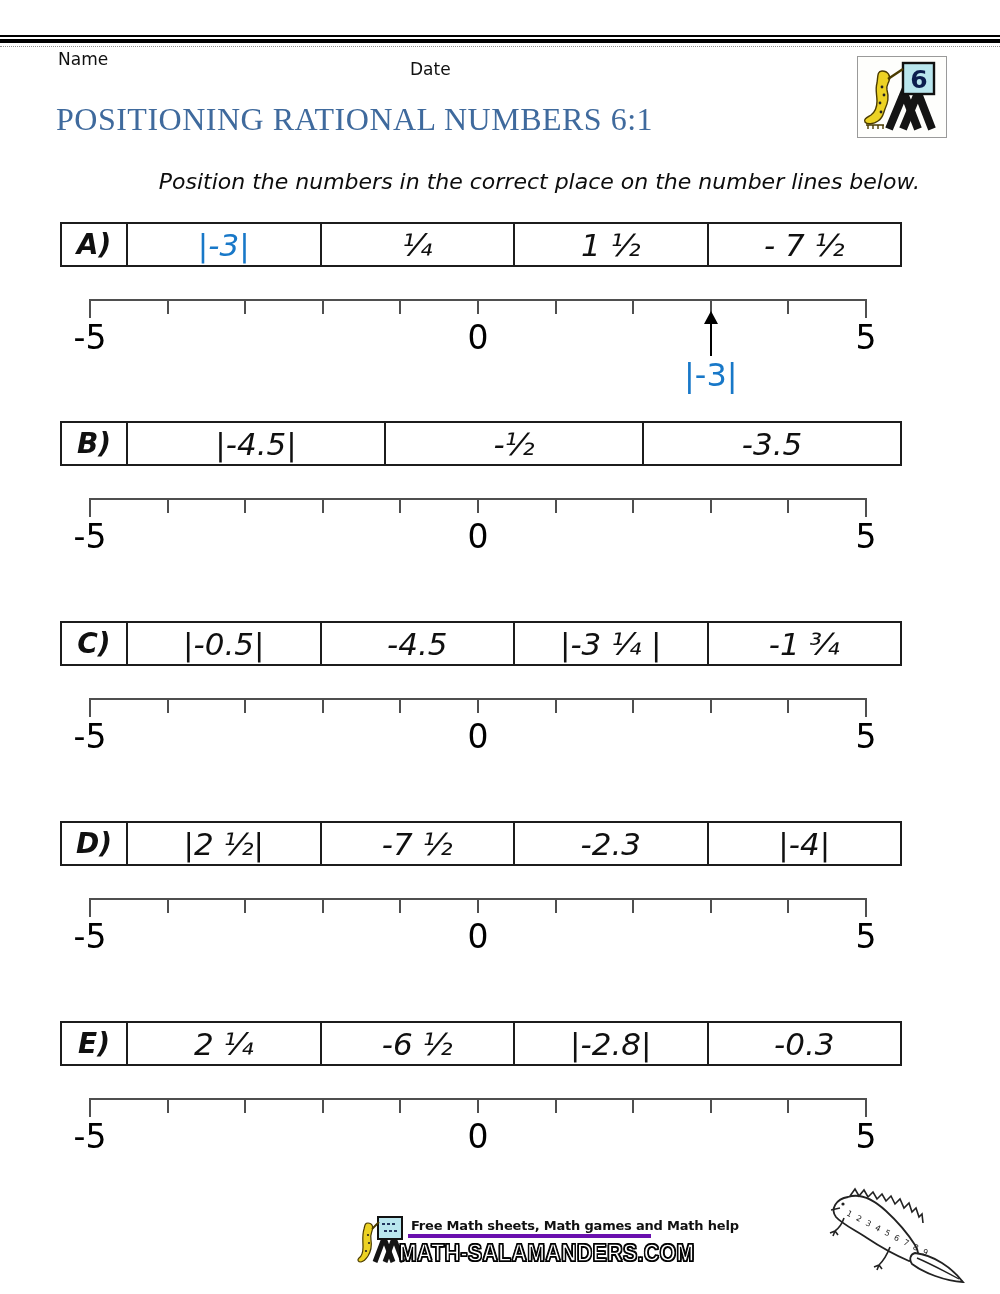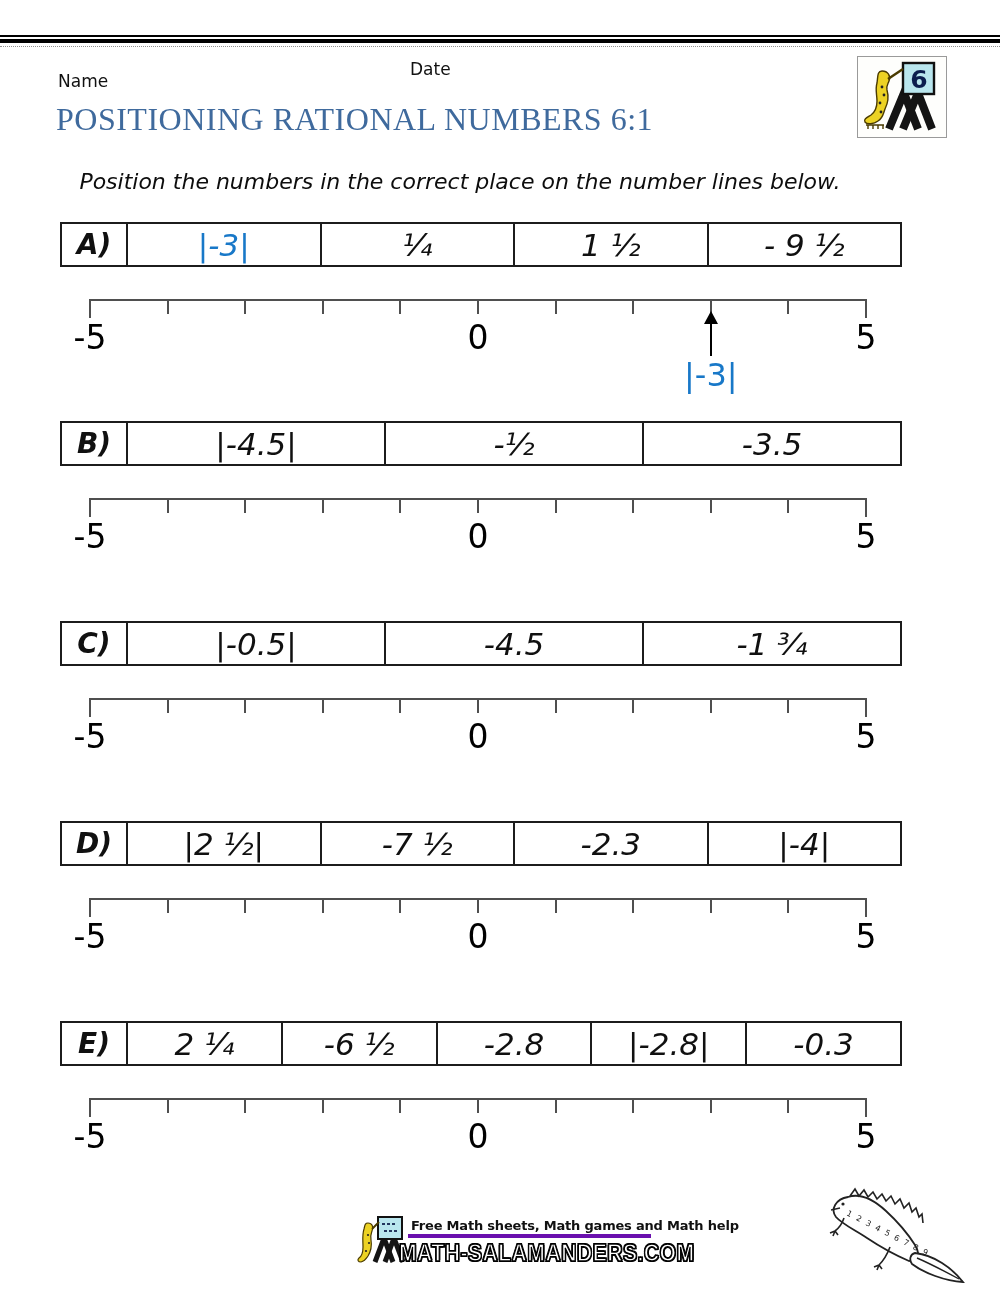--- a/index.html
+++ b/index.html
@@ -13,30 +13,30 @@
   html,body{margin:0;padding:0;background:#fff;}
   #page{
     position:relative;width:1000px;height:1294px;background:#fff;overflow:hidden;
     font-family:"DejaVu Sans",sans-serif;color:#111;
   }
   
   #top-rule-1{position:absolute;left:0;top:35px;width:1000px;height:2px;background:#000;}
   #top-rule-2{position:absolute;left:0;top:39px;width:1000px;height:4px;background:#000;}
   #top-rule-3{position:absolute;left:0;top:46px;width:1000px;height:0;border-top:1px dotted #909090;}
   
-  #name-label{position:absolute;left:58px;top:71px;font-size:17px;}
+  #name-label{position:absolute;left:58px;top:49px;font-size:17px;}
   #date-label{position:absolute;left:410px;top:59px;font-size:17px;}
   #badge{position:absolute;left:857px;top:56px;width:88px;height:80px;border:1px solid #9a9a9a;background:#fefefc;}
   #page-title{
     position:absolute;left:56px;top:101px;margin:0;font-weight:400;
     font-family:"Liberation Serif",serif;font-size:32px;letter-spacing:.5px;
     color:var(--title-blue);white-space:nowrap;
   }
   #instruction{
-    position:absolute;left:0;top:169px;width:920px;text-align:center;
+    position:absolute;left:0;top:169px;width:920px;text-align:right;
     font-style:italic;font-size:22px;color:#0d0d0d;
   }
   
   .section{position:absolute;left:0;width:1000px;height:195px;}
   .ntable{
     position:absolute;left:60px;top:0;width:842px;height:45px;box-sizing:border-box;
     display:flex;border:2px solid #1c1c1c;background:#fff;
   }
   .cell{
     flex:1 1 0;display:flex;align-items:center;justify-content:center;
@@ -102,21 +102,21 @@
   <h1 id="page-title">POSITIONING RATIONAL NUMBERS 6:1</h1>
   <div id="instruction">Position the numbers in the correct place on the number lines below.</div>
 
   <div id="sections">
       <div class="section" style="top: 222px;">
         <div class="ntable">
           <div class="cell lbl">A)</div>
           <div class="cell val blue">|-3|</div>
           <div class="cell val">¼</div>
           <div class="cell val">1 ½</div>
-          <div class="cell val">- 9 ½</div>
+          <div class="cell val">- 7 ½</div>
         </div>
         <div class="numline" style="top: 77px;">
           <div class="hline"></div>
           <div class="tick end" style="left: 0px;"></div>
           <div class="tick" style="left: 77.6px;"></div>
           <div class="tick" style="left: 155.2px;"></div>
           <div class="tick" style="left: 232.8px;"></div>
           <div class="tick" style="left: 310.4px;"></div>
           <div class="tick" style="left: 388px;"></div>
           <div class="tick" style="left: 465.6px;"></div>
@@ -155,20 +155,21 @@
           <div class="nlabel" style="left: 0px;">-5</div>
           <div class="nlabel" style="left: 388px;">0</div>
           <div class="nlabel" style="left: 776px;">5</div>
         </div>
       </div>
       <div class="section" style="top: 621px;">
         <div class="ntable">
           <div class="cell lbl">C)</div>
           <div class="cell val">|-0.5|</div>
           <div class="cell val">-4.5</div>
+          <div class="cell val">|-3 ¼ |</div>
           <div class="cell val">-1 ¾</div>
         </div>
         <div class="numline" style="top: 77px;">
           <div class="hline"></div>
           <div class="tick end" style="left: 0px;"></div>
           <div class="tick" style="left: 77.6px;"></div>
           <div class="tick" style="left: 155.2px;"></div>
           <div class="tick" style="left: 232.8px;"></div>
           <div class="tick" style="left: 310.4px;"></div>
           <div class="tick" style="left: 388px;"></div>
@@ -206,21 +207,20 @@
           <div class="nlabel" style="left: 0px;">-5</div>
           <div class="nlabel" style="left: 388px;">0</div>
           <div class="nlabel" style="left: 776px;">5</div>
         </div>
       </div>
       <div class="section" style="top: 1021px;">
         <div class="ntable">
           <div class="cell lbl">E)</div>
           <div class="cell val">2 ¼</div>
           <div class="cell val">-6 ½</div>
-          <div class="cell val">-2.8</div>
           <div class="cell val">|-2.8|</div>
           <div class="cell val">-0.3</div>
         </div>
         <div class="numline" style="top: 77px;">
           <div class="hline"></div>
           <div class="tick end" style="left: 0px;"></div>
           <div class="tick" style="left: 77.6px;"></div>
           <div class="tick" style="left: 155.2px;"></div>
           <div class="tick" style="left: 232.8px;"></div>
           <div class="tick" style="left: 310.4px;"></div>

